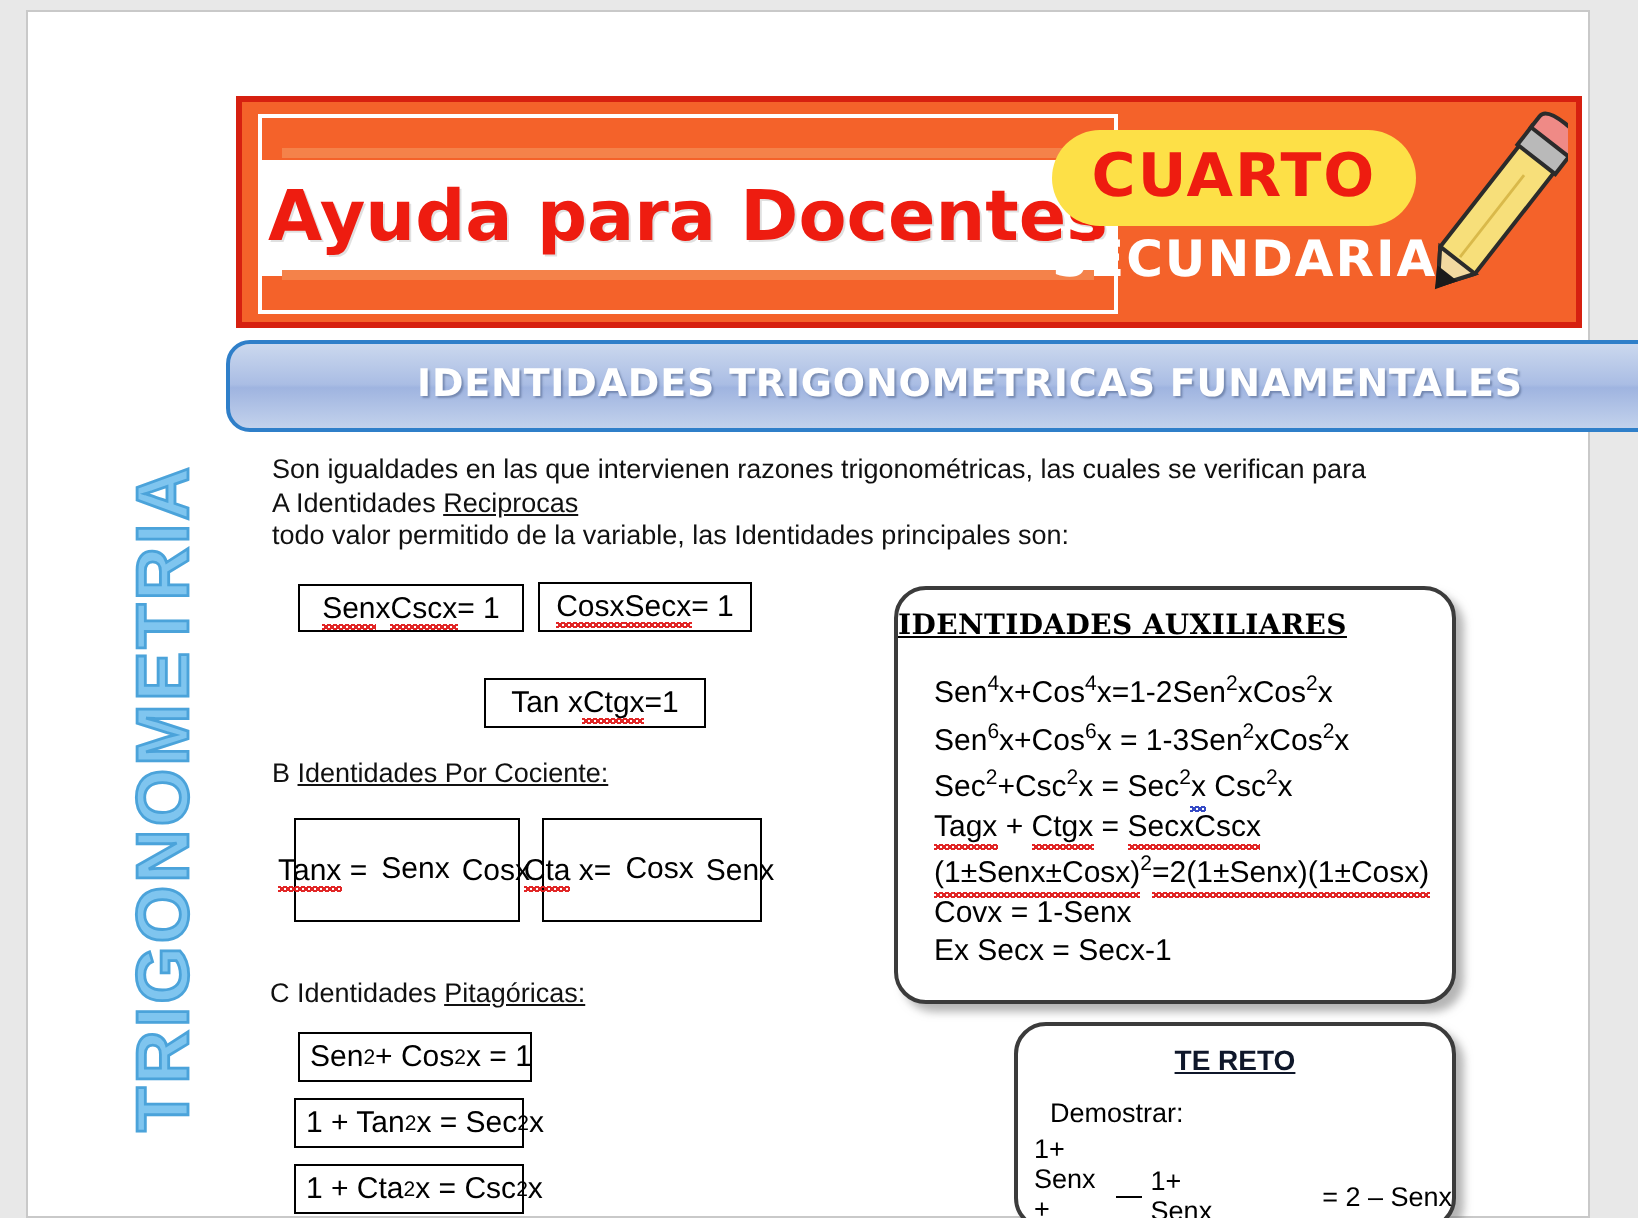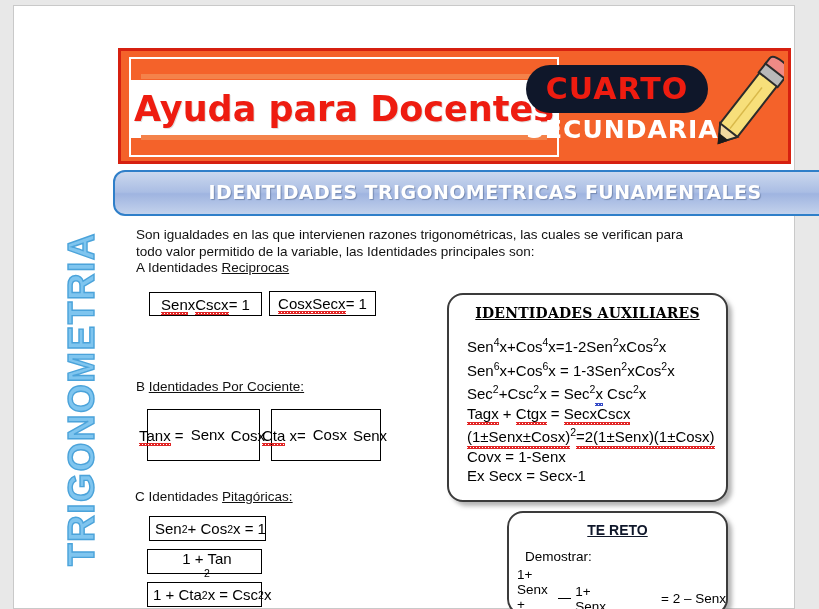--- a/index.html
+++ b/index.html
@@ -116,21 +116,21 @@
     top: 8px;
     width: 182px;
     height: 100px;
   }
   .grade-pill {
     position: absolute;
     left: 0;
     top: 6px;
     width: 182px;
     height: 48px;
-    background: #0f172a;
+    background: #fde047;
     border-radius: 24px;
     line-height: 48px;
     text-align: center;
     font-family: "DejaVu Sans", sans-serif;
     font-weight: bold;
     font-size: 30px;
     color: #ee1c10;
     letter-spacing: 1px;
   }
   .grade-sub {
@@ -271,21 +271,20 @@
   
   .callout {
     position: absolute;
     border: 2px solid #3b3b3b;
     border-radius: 16px;
     background: #ffffff;
     box-sizing: border-box;
     box-shadow: 4px 4px 4px rgba(120,120,120,0.55);
   }
   .callout-title {
-    text-align: center;
     font-family: "DejaVu Serif", serif;
     font-weight: bold;
     font-size: 14px;
     color: #000;
     text-decoration: underline;
     margin-top: 10px;
     letter-spacing: 0.2px;
   }
   .aux-list {
     margin: 12px 0 0 18px;
@@ -363,38 +362,43 @@
         </svg>
       </div>
     </div>
 
     <div class="title-bar">
       <div class="title-bar-text">IDENTIDADES TRIGONOMETRICAS FUNAMENTALES</div>
     </div>
 
     <div class="intro">
       <div>Son igualdades en las que intervienen razones trigonométricas, las cuales se verifican para</div>
+      <div class="line3"><span>A Identidades </span><span class="u">Reciprocas</span></div>
       <div class="line3">todo valor permitido de la variable, las Identidades principales son:</div>
-      <div class="line3"><span>A Identidades </span><span class="u">Reciprocas</span></div>
     </div>
 
     <div class="fbox" style="left:135px; top:286px; width:113px; height:24px;">
       <span class="sp">Sen</span>
         <span> x </span>
         <span class="sp">Cscx</span>
         <span>= 1</span>
     </div>
 
     <div class="fbox" style="left:255px; top:285px; width:107px; height:25px;">
       <span class="sp">Cosx</span>
         <span> </span>
         <span class="sp">Secx</span>
         <span> = 1</span>
     </div>
 
+    <div class="fbox" style="left:228px; top:333px; width:111px; height:25px;">
+      <span>Tan x </span>
+        <span class="sp">Ctgx</span>
+        <span> =1</span>
+    </div>
 
     <div style="position:absolute; left:122px; top:373px; font-family:'Liberation Sans',sans-serif; font-size:13.5px; color:#111;"><span>B </span><span class="u">Identidades Por Cociente:</span></div>
 
     <div class="fracbox" style="left:133px; top:403px; width:113px; height:52px;">
       <span class="frac-lhs"><span class="sp">Tanx</span><span> = </span></span>
       <span class="frac">
         <span class="num">Senx</span>
         <span class="bar"></span>
         <span class="den">Cosx</span>
       </span>
@@ -412,21 +416,21 @@
     <div style="position:absolute; left:121px; top:483px; font-family:'Liberation Sans',sans-serif; font-size:13.5px; color:#111;"><span>C Identidades </span><span class="u">Pitagóricas:</span></div>
 
     <div class="fbox fbox-overflow" style="left:135px; top:510px; width:117px; height:25px;">
       <span>Sen</span>
         <span class="sq">2</span>
         <span> + Cos</span>
         <span class="sq">2</span>
         <span>x = 1</span>
     </div>
 
-    <div class="fbox fbox-overflow" style="left:133px; top:543px; width:115px; height:25px;flex-direction:column;">
+    <div class="fbox fbox-overflow" style="left:133px; top:543px; width:115px; height:25px;">
       <span>1 + Tan</span>
         <span class="sq">2</span>
         <span>x = Sec</span>
         <span class="sq">2</span>
         <span>x</span>
     </div>
 
     <div class="fbox fbox-overflow" style="left:133px; top:576px; width:115px; height:25px;">
       <span>1 + Cta</span>
         <span class="sq">2</span>

